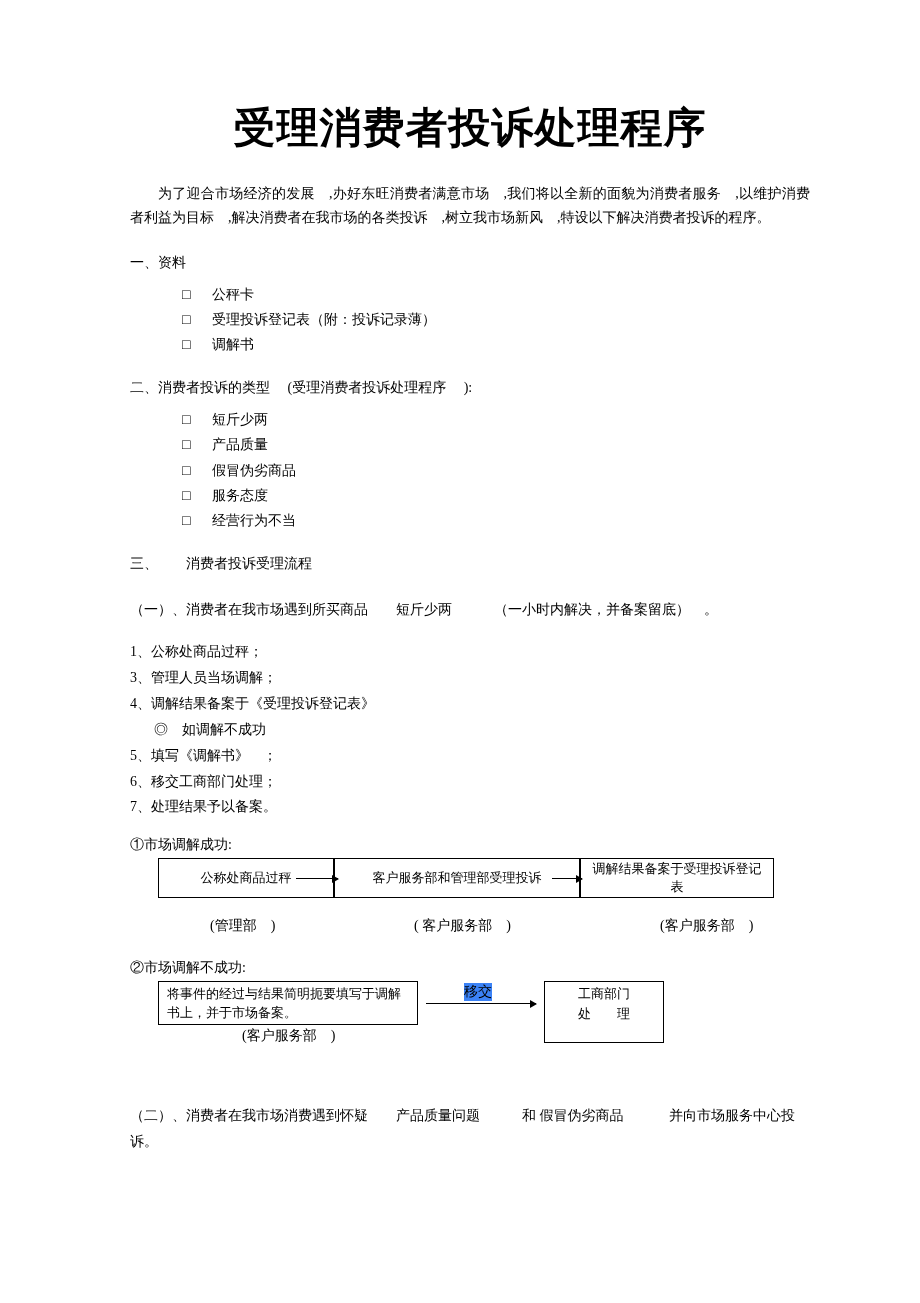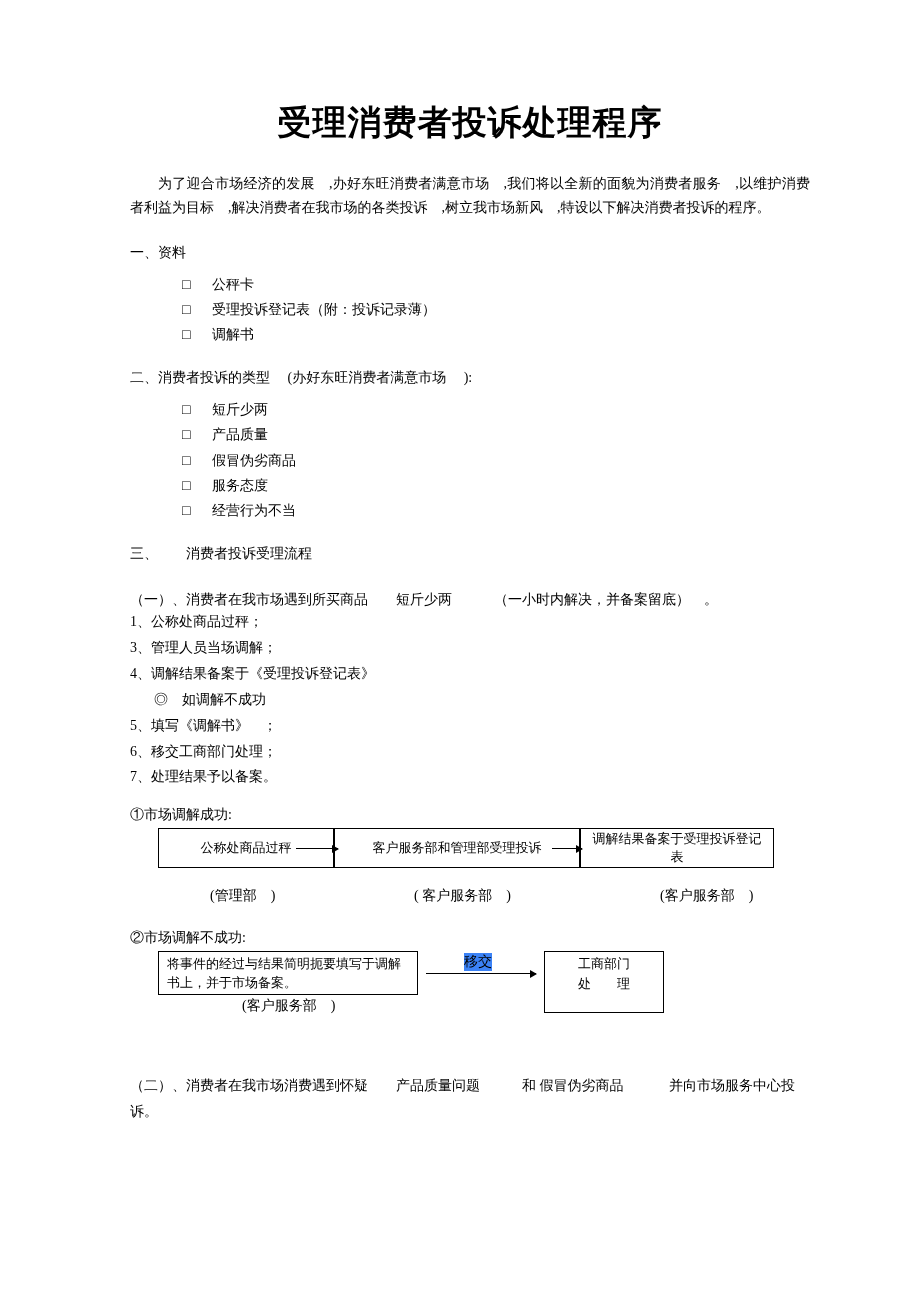--- a/index.html
+++ b/index.html
@@ -9,21 +9,21 @@
       background: #fff;
       font-family: "SimSun", "宋体", serif;
       color: #000;
       position: relative;
       padding: 0;
     }
     .page {
       padding: 100px 110px 60px 130px;
     }
     .title {
-      font-size: 34px;
+      font-size: 42px;
       text-align: center;
       margin-bottom: 26px;
       letter-spacing: 1px;
       font-family: "SimSun", "宋体", serif;
     }
     .intro {
       font-size: 14px;
       line-height: 1.7;
       text-indent: 2em;
       margin-bottom: 24px;
@@ -46,21 +46,21 @@
       content: "□";
       display: inline-block;
       width: 30px;
     }
     .section3-head {
       font-size: 14px;
       margin-bottom: 28px;
     }
     .subhead {
       font-size: 14px;
-      margin-bottom: 0;
+      margin-bottom: 20px;
     }
     .num-list .num-item {
       font-size: 14px;
       line-height: 1.85;
     }
     .circ-indent {
       padding-left: 24px;
     }
     .flow-label {
       font-size: 14px;
@@ -192,21 +192,21 @@
 
   <p class="intro">为了迎合市场经济的发展　,办好东旺消费者满意市场　,我们将以全新的面貌为消费者服务　,以维护消费者利益为目标　,解决消费者在我市场的各类投诉　,树立我市场新风　,特设以下解决消费者投诉的程序。</p>
 
   <div class="section-head">一、资料</div>
   <div class="bullet-list">
     <div class="bullet-item box-bullet">公秤卡</div>
     <div class="bullet-item box-bullet">受理投诉登记表（附：投诉记录薄）</div>
     <div class="bullet-item box-bullet">调解书</div>
   </div>
 
-  <div class="section-head">二、消费者投诉的类型　 (办好东旺消费者满意市场　 ):</div>
+  <div class="section-head">二、消费者投诉的类型　 (受理消费者投诉处理程序　 ):</div>
   <div class="bullet-list">
     <div class="bullet-item box-bullet">短斤少两</div>
     <div class="bullet-item box-bullet">产品质量</div>
     <div class="bullet-item box-bullet">假冒伪劣商品</div>
     <div class="bullet-item box-bullet">服务态度</div>
     <div class="bullet-item box-bullet">经营行为不当</div>
   </div>
 
   <div class="section3-head">三、　　消费者投诉受理流程</div>
 

